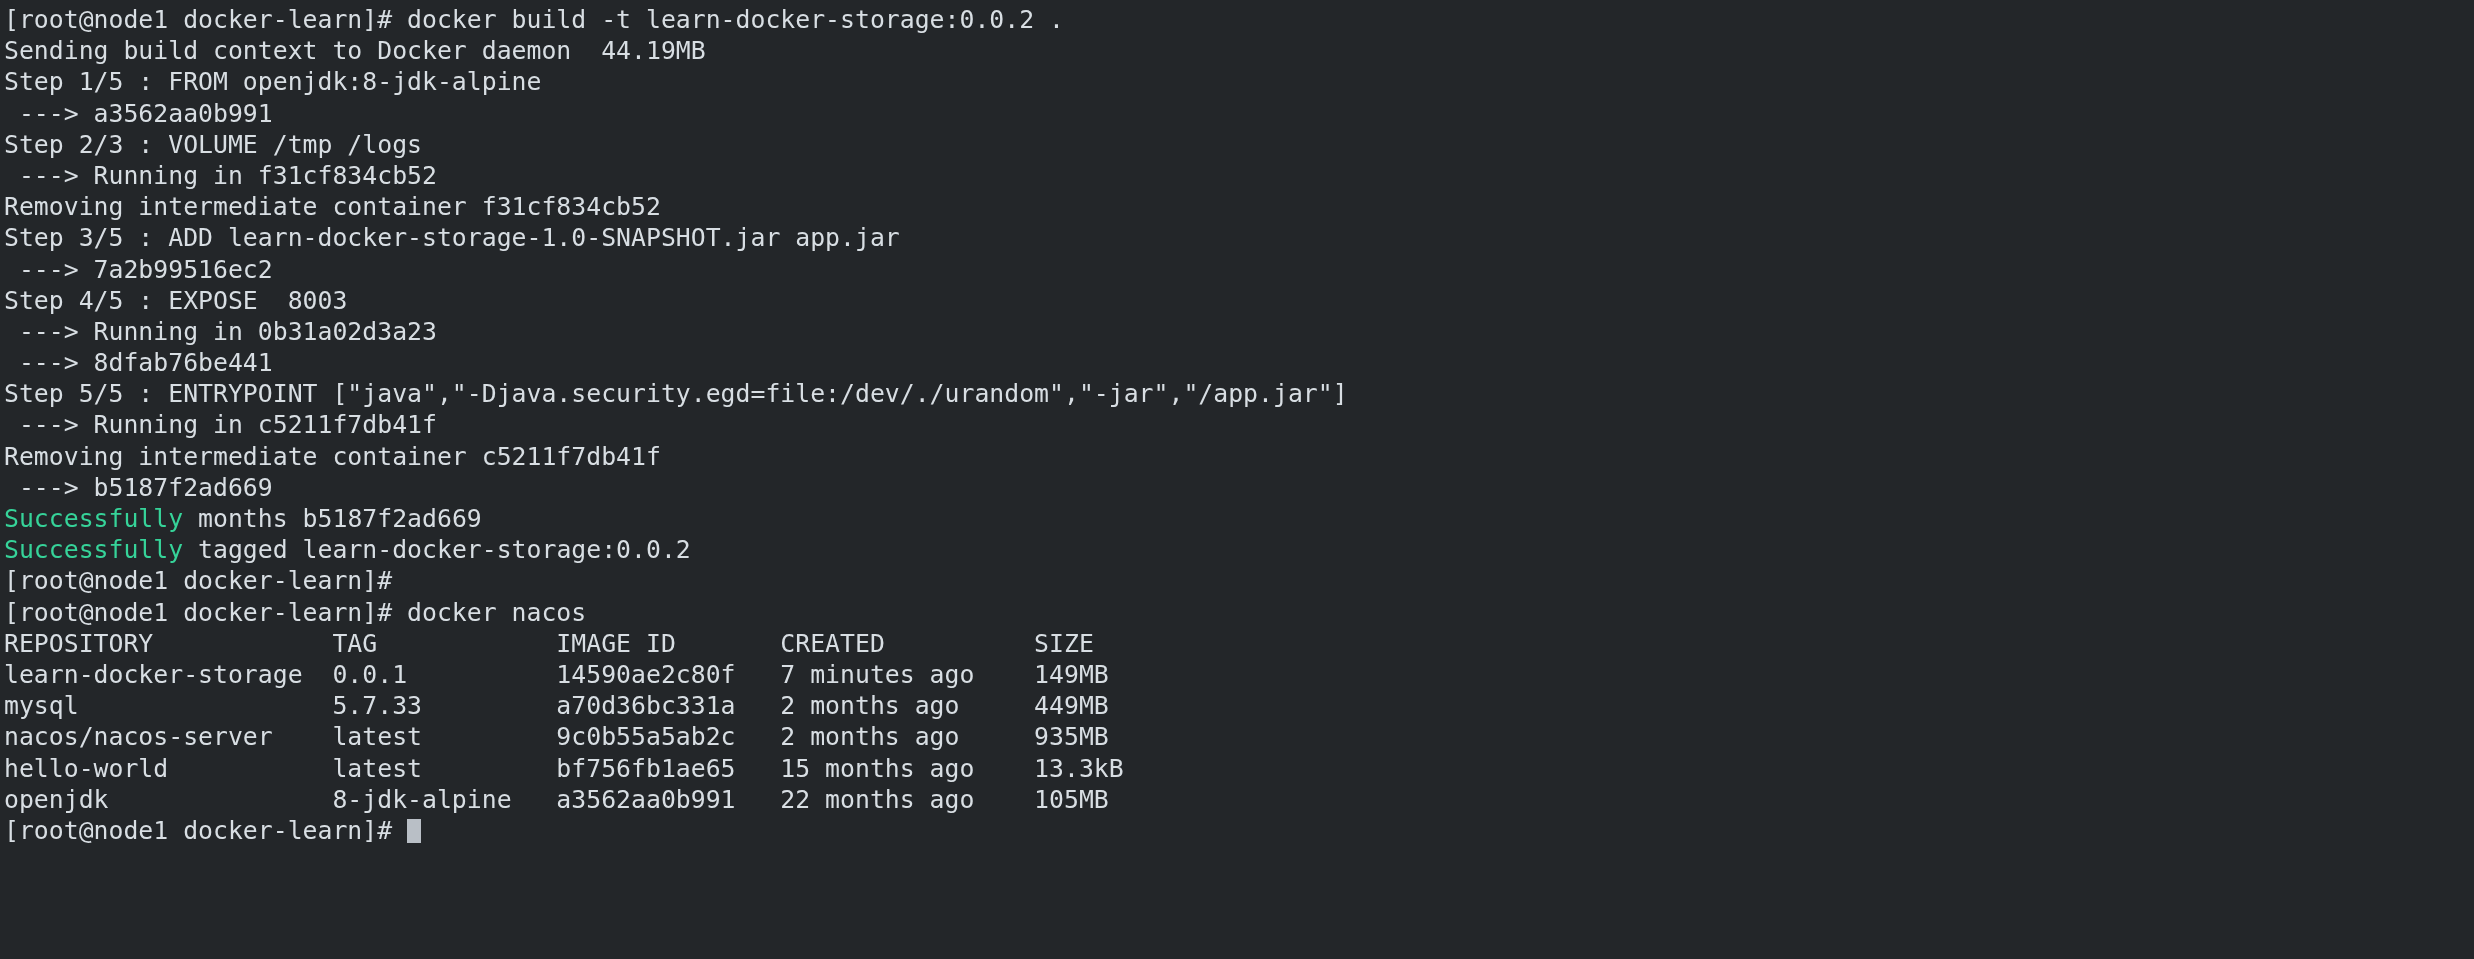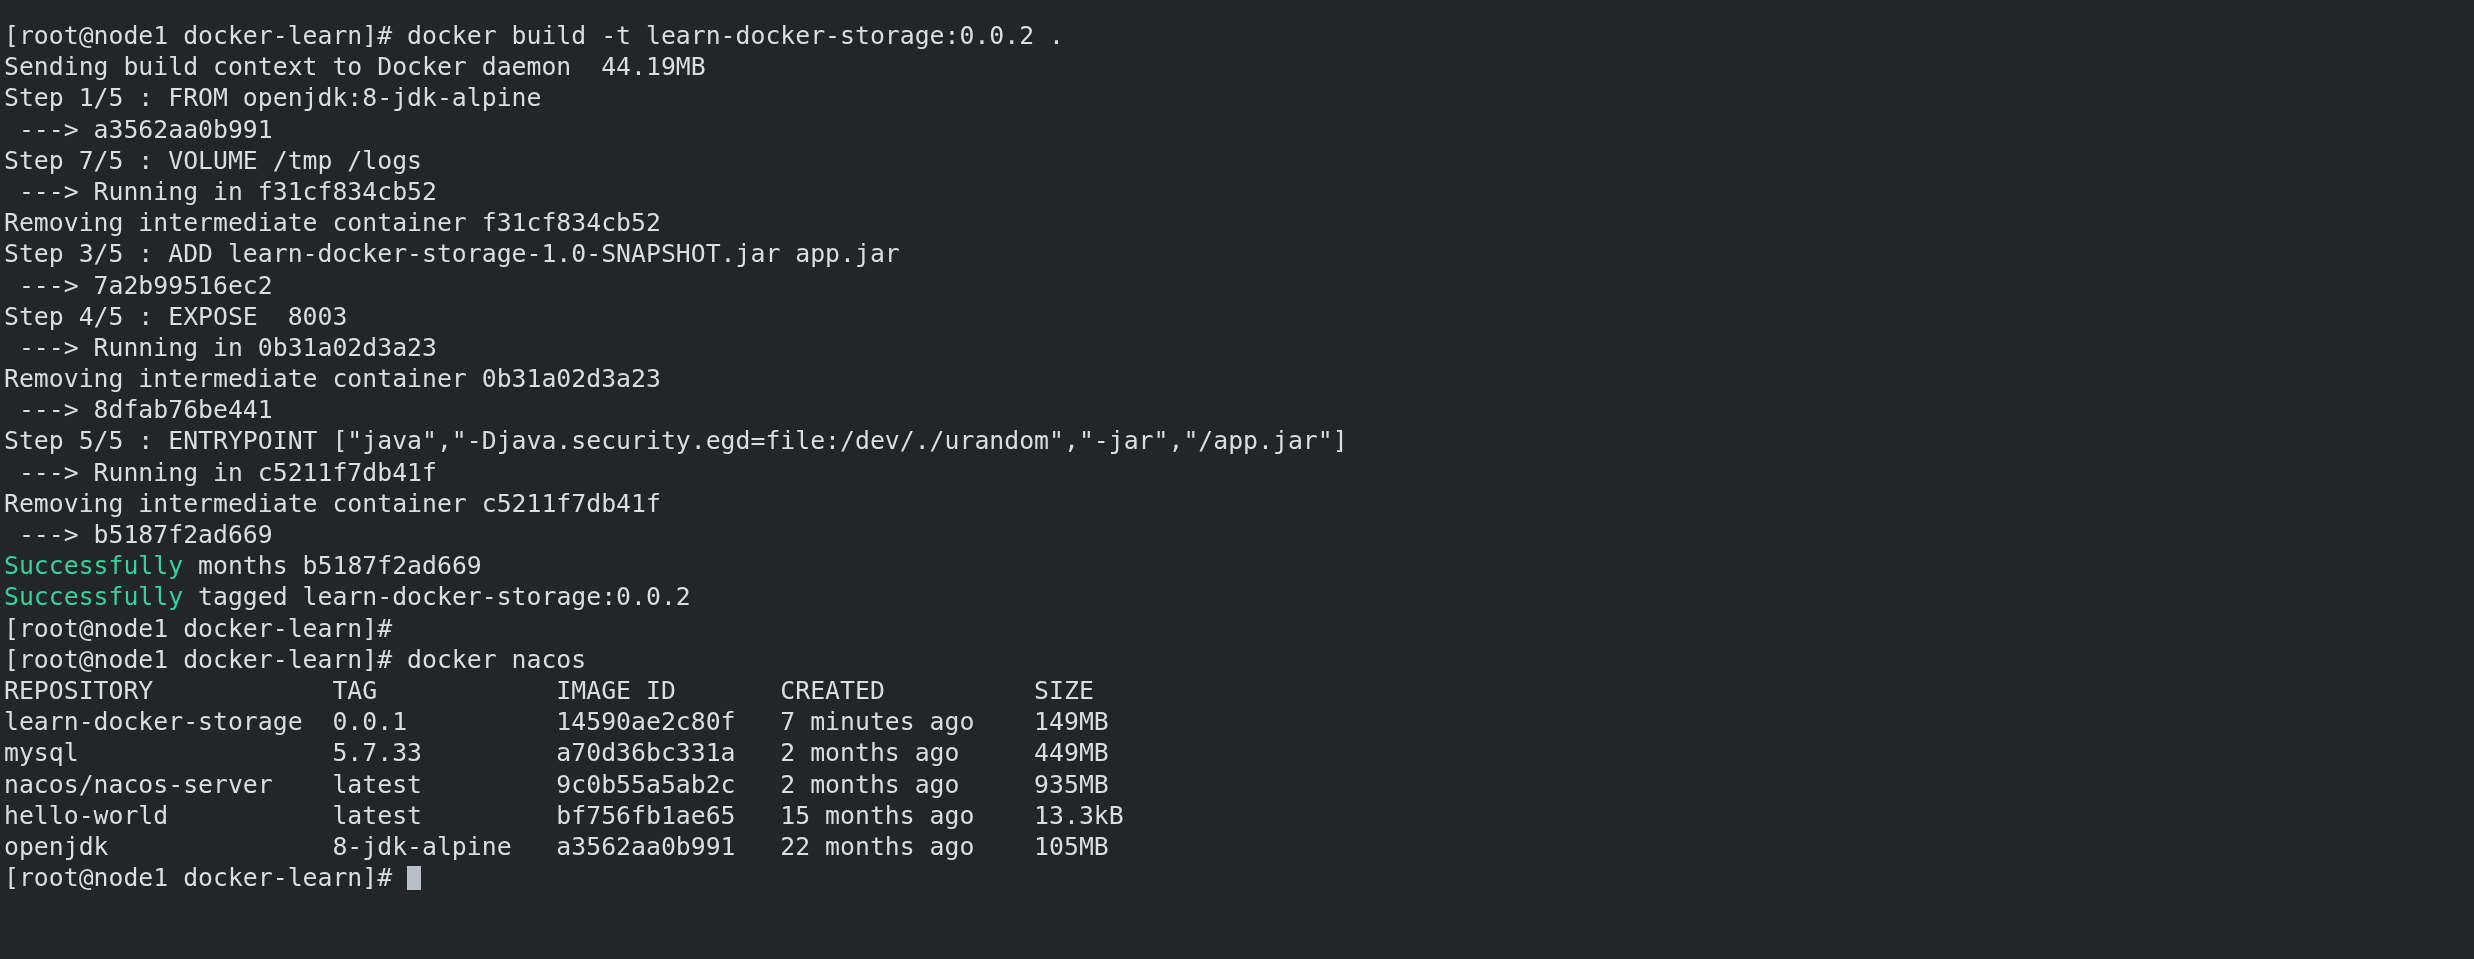--- a/index.html
+++ b/index.html
@@ -5,21 +5,21 @@
   html, body {
     margin: 0;
     padding: 0;
     background: #232629;
   }
   #terminal {
     width: 2474px;
     height: 959px;
     background: #232629;
     box-sizing: border-box;
-    padding: 20px 0 0 4px;
+    padding: 4px 0 0 4px;
     overflow: hidden;
     font-family: "DejaVu Sans Mono", "Liberation Mono", monospace;
     font-size: 24.8px;
     line-height: 31.2px;
     color: #d8dee3;
     letter-spacing: 0px;
     -webkit-font-smoothing: antialiased;
   }
   .line {
     white-space: pre;
@@ -39,28 +39,27 @@
 </style>
 </head>
 <body>
 
 <div id="terminal">
   <div id="output">
       <div class="line"><span class="seg c-default">[root@node1 docker-learn]# docker build -t learn-docker-storage:0.0.2 .</span></div>
       <div class="line"><span class="seg c-default">Sending build context to Docker daemon  44.19MB</span></div>
       <div class="line"><span class="seg c-default">Step 1/5 : FROM openjdk:8-jdk-alpine</span></div>
       <div class="line"><span class="seg c-default"> ---&gt; a3562aa0b991</span></div>
-      <div class="line"><span class="seg c-default">Step 7/5 : VOLUME /tmp /logs</span></div>
+      <div class="line"><span class="seg c-default">Step 2/3 : VOLUME /tmp /logs</span></div>
       <div class="line"><span class="seg c-default"> ---&gt; Running in f31cf834cb52</span></div>
       <div class="line"><span class="seg c-default">Removing intermediate container f31cf834cb52</span></div>
       <div class="line"><span class="seg c-default">Step 3/5 : ADD learn-docker-storage-1.0-SNAPSHOT.jar app.jar</span></div>
       <div class="line"><span class="seg c-default"> ---&gt; 7a2b99516ec2</span></div>
       <div class="line"><span class="seg c-default">Step 4/5 : EXPOSE  8003</span></div>
       <div class="line"><span class="seg c-default"> ---&gt; Running in 0b31a02d3a23</span></div>
-      <div class="line"><span class="seg c-default">Removing intermediate container 0b31a02d3a23</span></div>
       <div class="line"><span class="seg c-default"> ---&gt; 8dfab76be441</span></div>
       <div class="line"><span class="seg c-default">Step 5/5 : ENTRYPOINT ["java","-Djava.security.egd=file:/dev/./urandom","-jar","/app.jar"]</span></div>
       <div class="line"><span class="seg c-default"> ---&gt; Running in c5211f7db41f</span></div>
       <div class="line"><span class="seg c-default">Removing intermediate container c5211f7db41f</span></div>
       <div class="line"><span class="seg c-default"> ---&gt; b5187f2ad669</span></div>
       <div class="line"><span class="seg c-green">Successfully</span><span class="seg c-default"> months b5187f2ad669</span></div>
       <div class="line"><span class="seg c-green">Successfully</span><span class="seg c-default"> tagged learn-docker-storage:0.0.2</span></div>
       <div class="line"><span class="seg c-default">[root@node1 docker-learn]#</span></div>
       <div class="line"><span class="seg c-default">[root@node1 docker-learn]# docker nacos</span></div>
       <div class="line"><span class="seg c-default">REPOSITORY            TAG            IMAGE ID       CREATED          SIZE</span></div>

